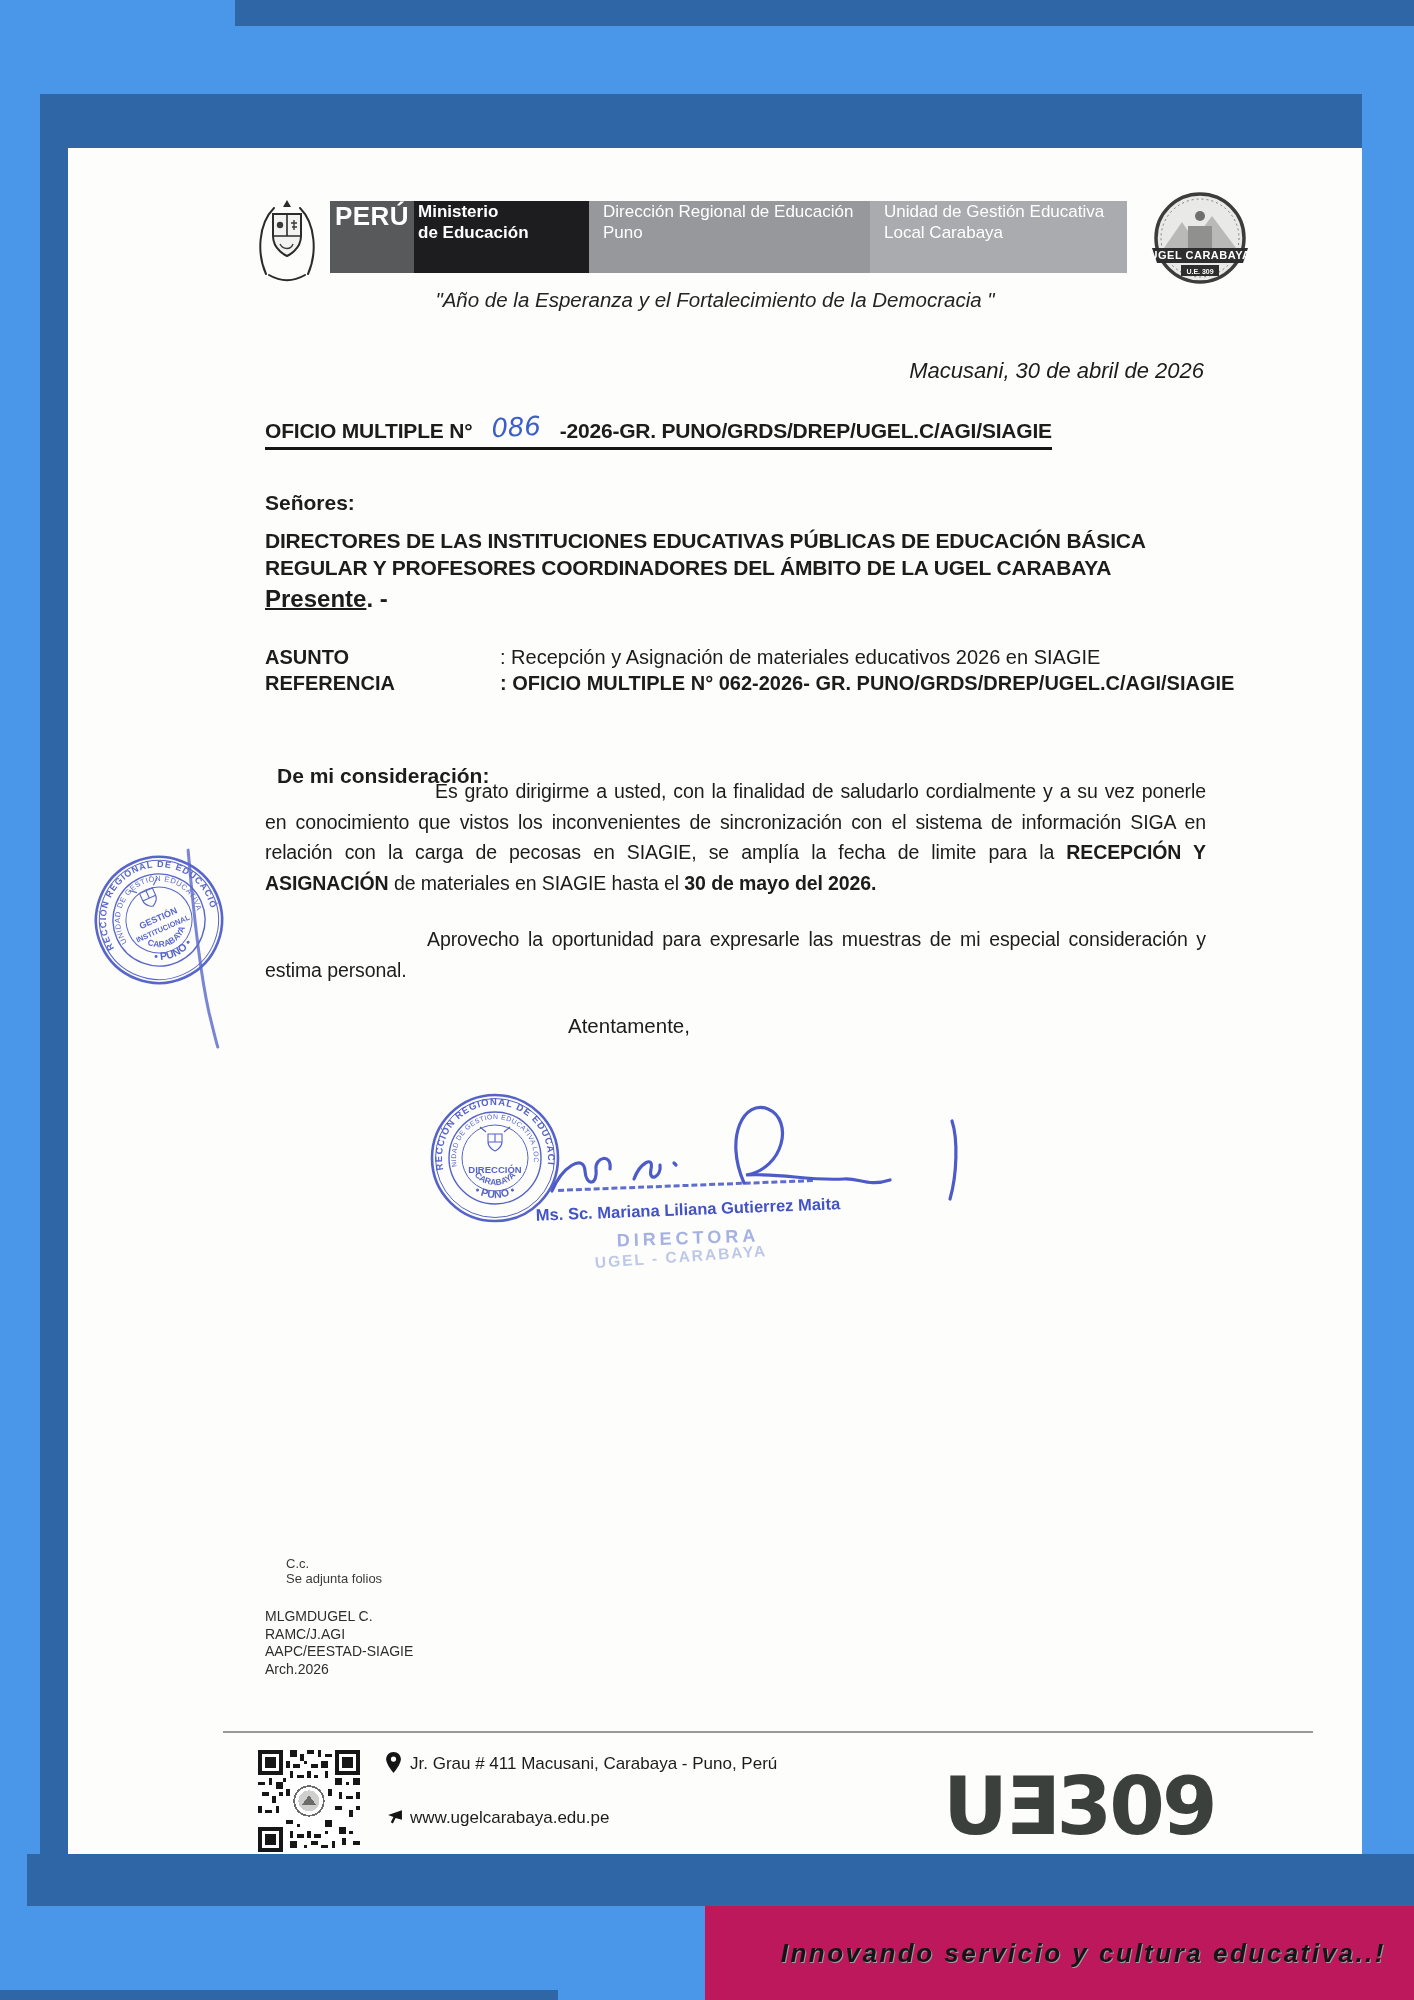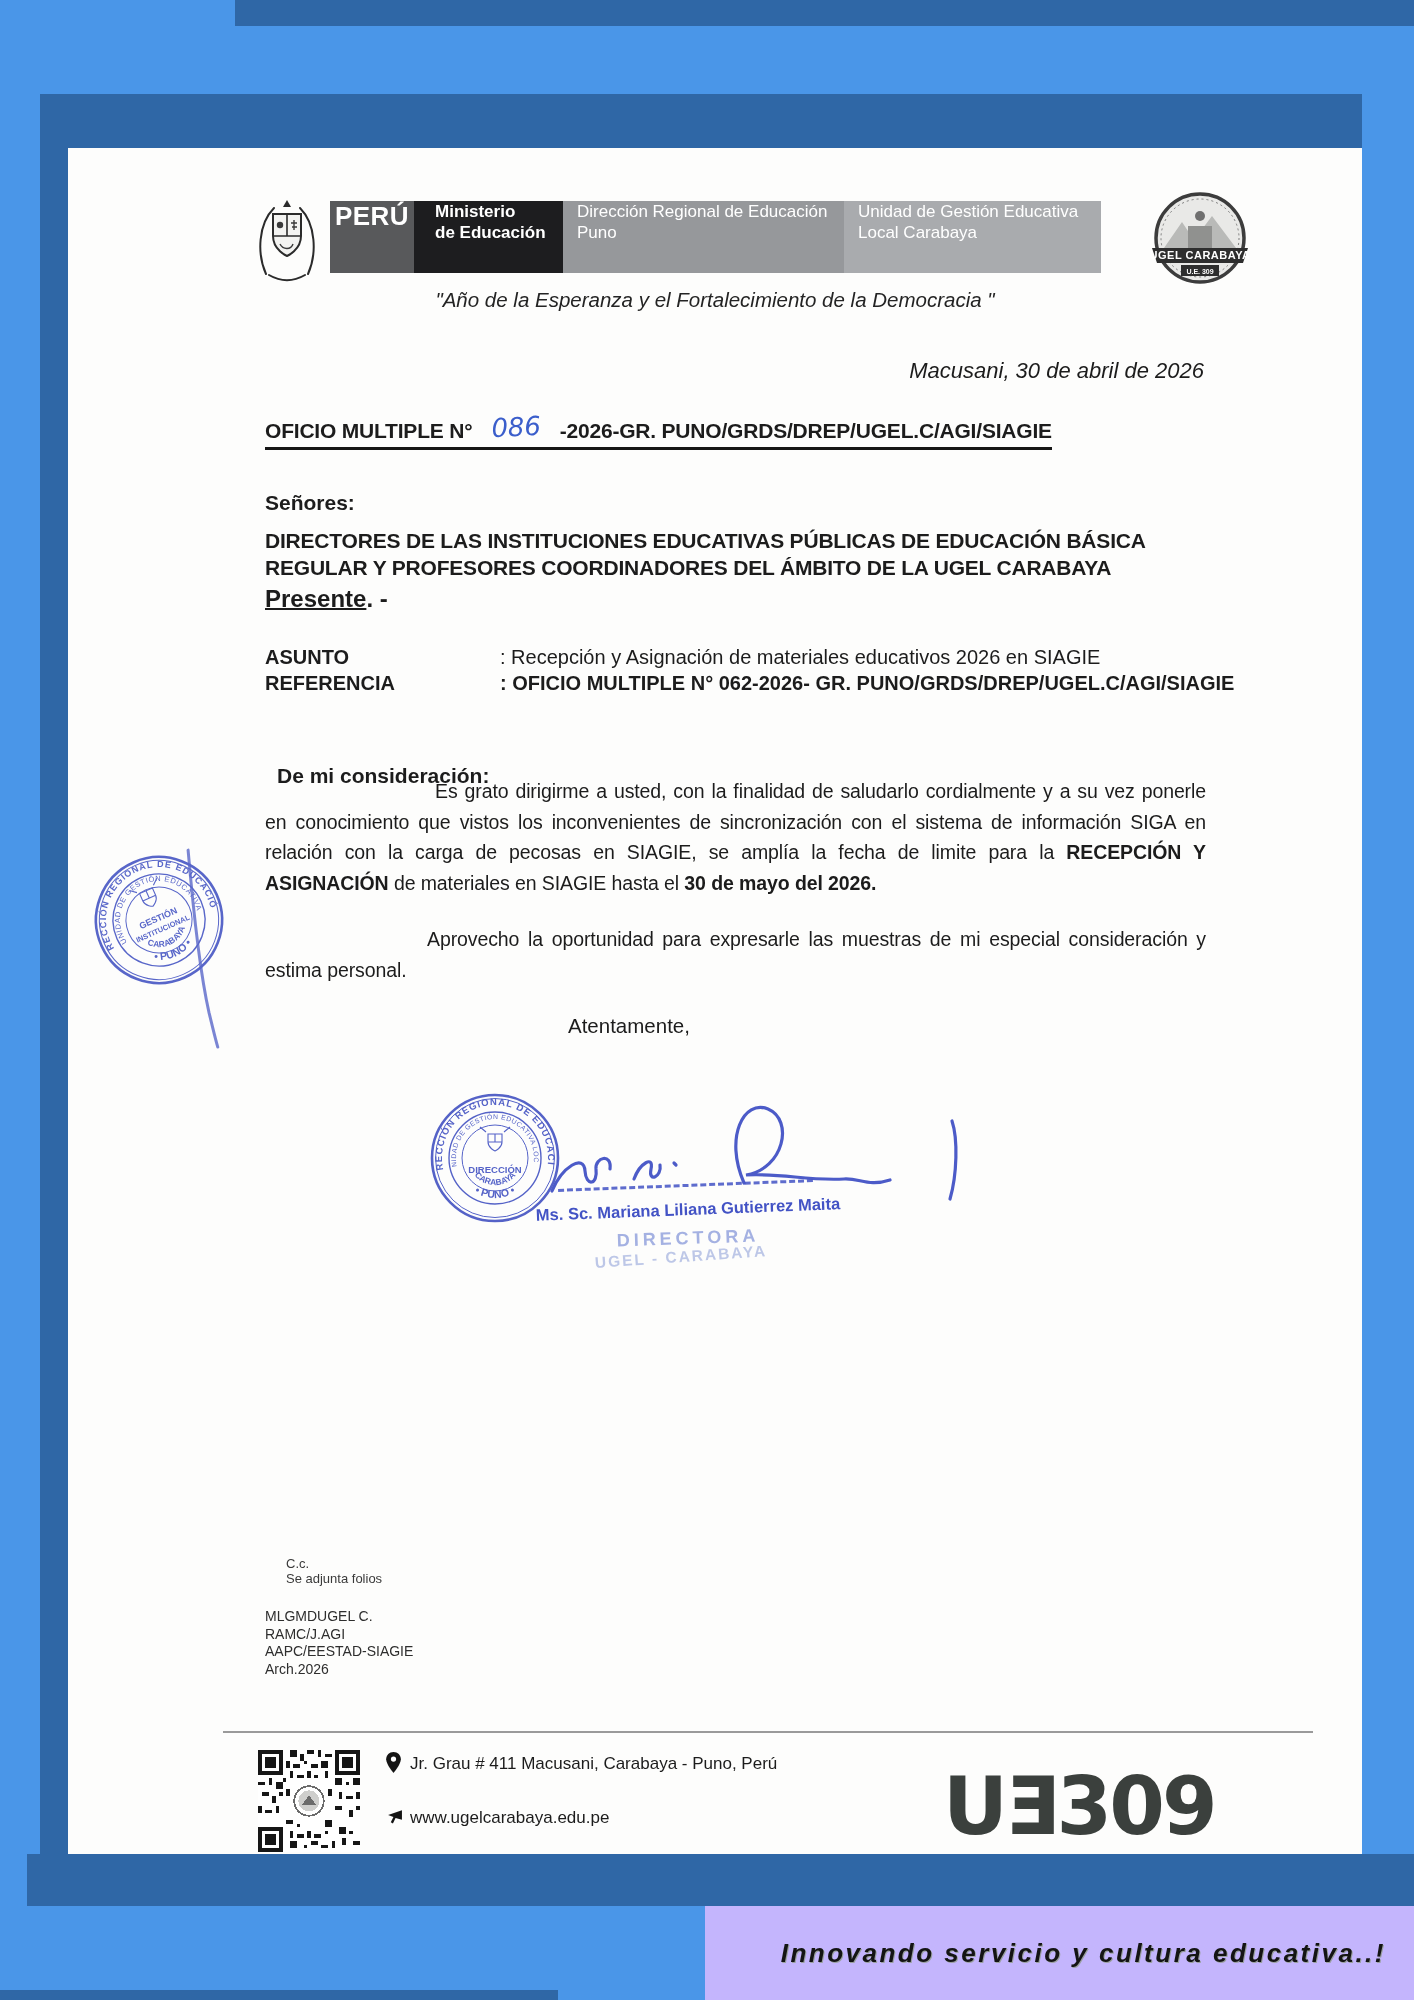--- a/index.html
+++ b/index.html
@@ -3,32 +3,32 @@
 <meta charset="utf-8">
 <style>
   html,body{margin:0;padding:0;}
   .canvas{position:relative;width:1414px;height:2000px;background:#4a96e8;overflow:hidden;
           font-family:"Liberation Sans",sans-serif;color:#1c1c1c;}
   .abs{position:absolute;}
   .top-strip{left:235px;top:0;width:1179px;height:26px;background:#2f67a6;}
   .backdrop{left:40px;top:94px;width:1322px;height:1812px;background:#2f67a6;}
   .bottom-band{left:27px;top:1854px;width:1387px;height:52px;background:#2f67a6;}
   .bottom-sliver{left:0;top:1990px;width:558px;height:10px;background:#2f67a6;}
-  .tagline-strip{left:705px;top:1906px;width:709px;height:94px;background:#c4b5fd;}
+  .tagline-strip{left:705px;top:1906px;width:709px;height:94px;background:#be185d;}
   .tagline-text{position:absolute;right:28px;top:0;height:94px;line-height:94px;
       font-size:26px;font-weight:bold;font-style:italic;letter-spacing:2.5px;color:#141414;
       text-shadow:1px 1px 0 #9aa0a0;white-space:nowrap;}
   .page{left:68px;top:148px;width:1294px;height:1706px;background:#fdfdfc;}
 
   
   .coat{left:185px;top:46px;}
   .brand-bar{left:262px;top:53px;height:72px;display:flex;}
   .bb{display:flex;flex-direction:column;color:#fff;box-sizing:border-box;}
   .bb-peru{width:84px;background:#58595b;align-items:center;font-size:26px;font-weight:bold;letter-spacing:.5px;}
-  .bb-min{width:149px;background:#1d1d1f;padding-left:21px;font-size:17px;font-weight:bold;line-height:21px;}
+  .bb-min{width:175px;background:#1d1d1f;padding-left:4px;font-size:17px;font-weight:bold;line-height:21px;}
   .bb-dre{width:281px;background:#96989b;padding-left:14px;font-size:17px;line-height:21px;}
   .bb-ugel{width:257px;background:#a9abae;padding-left:14px;font-size:17px;line-height:21px;}
   .ugel-logo{left:1076px;top:42px;}
 
   .quote{left:0;top:140px;width:1294px;text-align:center;font-style:italic;font-size:20.5px;color:#242424;}
   .dateline{right:158px;top:210px;font-style:italic;font-size:22px;}
 
   .oficio{left:197px;top:266px;font-size:21px;font-weight:bold;border-bottom:3px solid #161616;
           padding-bottom:3px;white-space:nowrap;letter-spacing:-0.2px;}
   .oficio .num{display:inline-block;width:76px;text-align:center;color:#3b5ecb;

